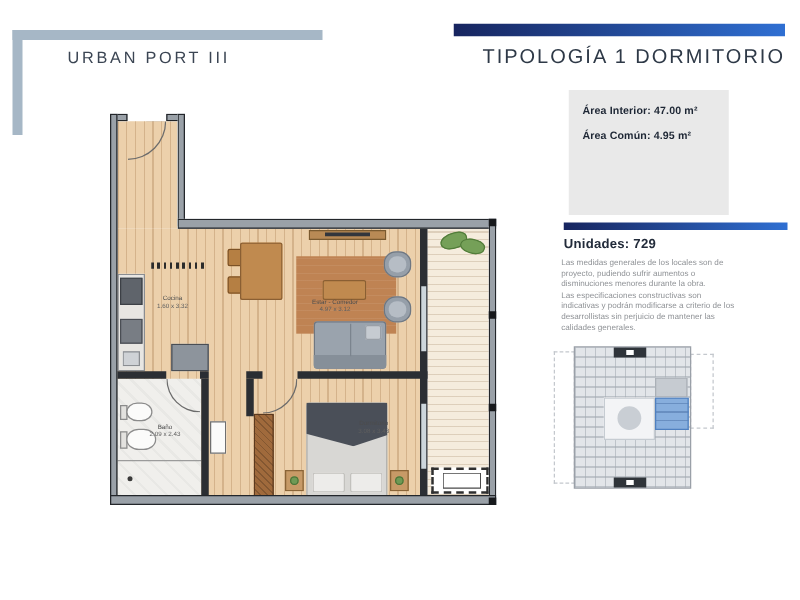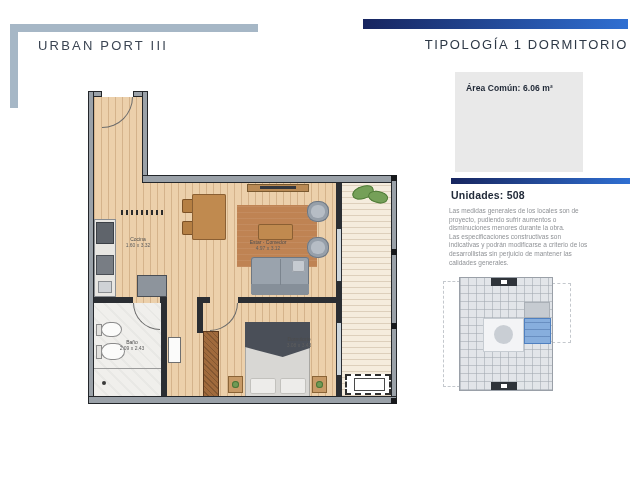--- a/index.html
+++ b/index.html
@@ -8,28 +8,28 @@
     background:#ffffff;
     font-family:"Liberation Sans", sans-serif;
     -webkit-font-smoothing:antialiased;
   }
   .abs{position:absolute;}
 
   
   .steel-bar-h{left:10px;top:24px;width:248px;height:8px;background:#a6b7c6;}
   .steel-bar-v{left:10px;top:24px;width:8px;height:84px;background:#a6b7c6;}
   .title-left{
-    left:38px;top:38px;width:280px;height:18px;
+    left:54px;top:38px;width:280px;height:18px;
     font-size:13px;letter-spacing:2.2px;color:#3b4553;font-weight:500;
   }
   .blue-bar-top{left:363px;top:19px;width:265px;height:10px;
     background:linear-gradient(to right,#17255f,#2f6fd2);}
   .title-right{
     left:340px;top:37px;width:288px;height:18px;text-align:right;
-    font-size:13px;letter-spacing:1.6px;color:#2e3947;font-weight:500;
+    font-size:16px;letter-spacing:1.6px;color:#2e3947;font-weight:500;
   }
 
   
   .info-box{
     left:455px;top:72px;width:128px;height:100px;background:#e9e9e9;
     padding:10px 0 0 11px;box-sizing:border-box;
   }
   .info-line{
     font-size:8.5px;font-weight:bold;color:#1d2634;height:20px;line-height:12px;
     letter-spacing:.1px;
@@ -119,24 +119,25 @@
 </head>
 <body>
 
 <div class="abs steel-bar-h"></div>
 <div class="abs steel-bar-v"></div>
 <div class="abs title-left">URBAN PORT III</div>
 <div class="abs blue-bar-top"></div>
 <div class="abs title-right">TIPOLOGÍA 1 DORMITORIO</div>
 
 <div class="abs info-box">
-  <div class="info-line">Área Común: 6.06 m²</div>
+  <div class="info-line">Área Interior: 47.00 m²</div>
+  <div class="info-line">Área Común: 4.95 m²</div>
 </div>
 <div class="abs blue-bar-mid"></div>
-<div class="abs unidades">Unidades: 508</div>
+<div class="abs unidades">Unidades: 729</div>
 <div class="abs disclaimer">
   <p>Las medidas generales de los locales son de proyecto, pudiendo sufrir aumentos o disminuciones menores durante la obra.</p>
   <p>Las especificaciones constructivas son indicativas y podrán modificarse a criterio de los desarrollistas sin perjuicio de mantener las calidades generales.</p>
 </div>
 
 <div class="abs plan">
 
   <div class="abs wood" style="left:6px;top:6px;width:48px;height:86px;"></div>
   <div class="abs wood" style="left:6px;top:92px;width:242px;height:215px;"></div>
   <div class="abs deck" style="left:254px;top:92px;width:49px;height:213px;"></div>

